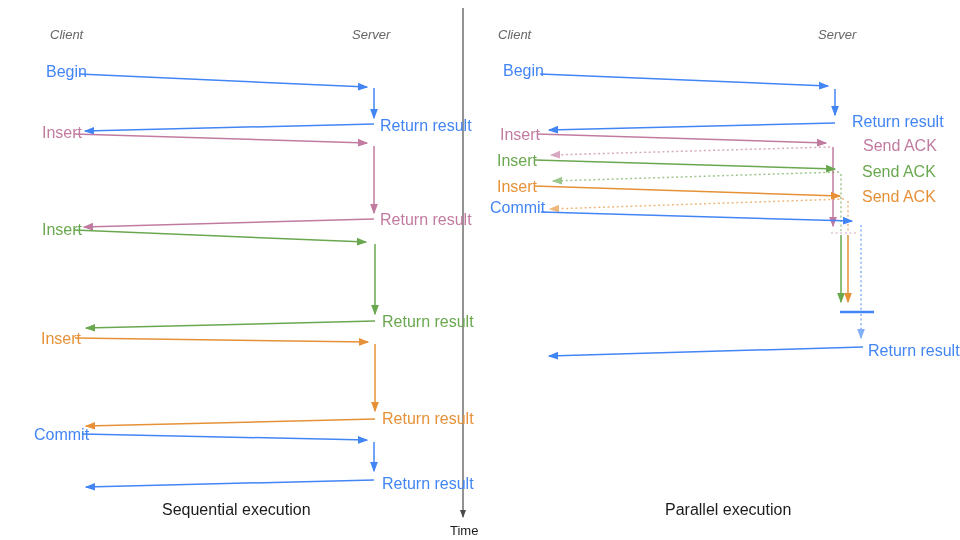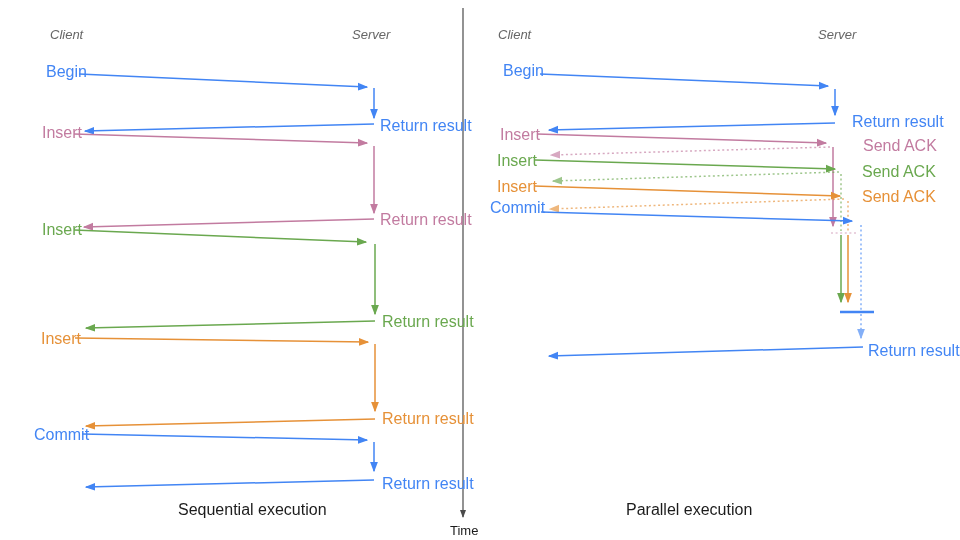--- a/index.html
+++ b/index.html
@@ -125,34 +125,34 @@
   <div class="lbl c-green" style="left:42px;top:223px;">Insert</div>
   <div class="lbl c-orange" style="left:41px;top:332px;">Insert</div>
   <div class="lbl c-blue" style="left:34px;top:428px;">Commit</div>
 
   <div class="lbl c-blue" style="left:380px;top:119px;">Return result</div>
   <div class="lbl c-pink" style="left:380px;top:213px;">Return result</div>
   <div class="lbl c-green" style="left:382px;top:315px;">Return result</div>
   <div class="lbl c-orange" style="left:382px;top:412px;">Return result</div>
   <div class="lbl c-blue" style="left:382px;top:477px;">Return result</div>
 
-  <div class="panel-title" style="left:178px;top:501px;">Sequential execution</div>
+  <div class="panel-title" style="left:162px;top:501px;">Sequential execution</div>
 
   <div class="actor" style="left:498px;top:27px;">Client</div>
   <div class="actor" style="left:818px;top:27px;">Server</div>
 
   <div class="lbl c-blue" style="left:503px;top:64px;">Begin</div>
   <div class="lbl c-pink" style="left:500px;top:128px;">Insert</div>
   <div class="lbl c-green" style="left:497px;top:154px;">Insert</div>
   <div class="lbl c-orange" style="left:497px;top:180px;">Insert</div>
   <div class="lbl c-blue" style="left:490px;top:201px;">Commit</div>
 
   <div class="lbl c-blue" style="left:852px;top:115px;">Return result</div>
   <div class="lbl c-pink" style="left:863px;top:139px;">Send ACK</div>
   <div class="lbl c-green" style="left:862px;top:165px;">Send ACK</div>
   <div class="lbl c-orange" style="left:862px;top:190px;">Send ACK</div>
   <div class="lbl c-blue" style="left:868px;top:344px;">Return result</div>
 
-  <div class="panel-title" style="left:626px;top:501px;text-align:center;">Parallel execution</div>
+  <div class="panel-title" style="left:665px;top:501px;text-align:center;">Parallel execution</div>
 
   <div class="time-lbl" style="left:450px;top:523px;">Time</div>
 
 </div>
 
 </body></html>

